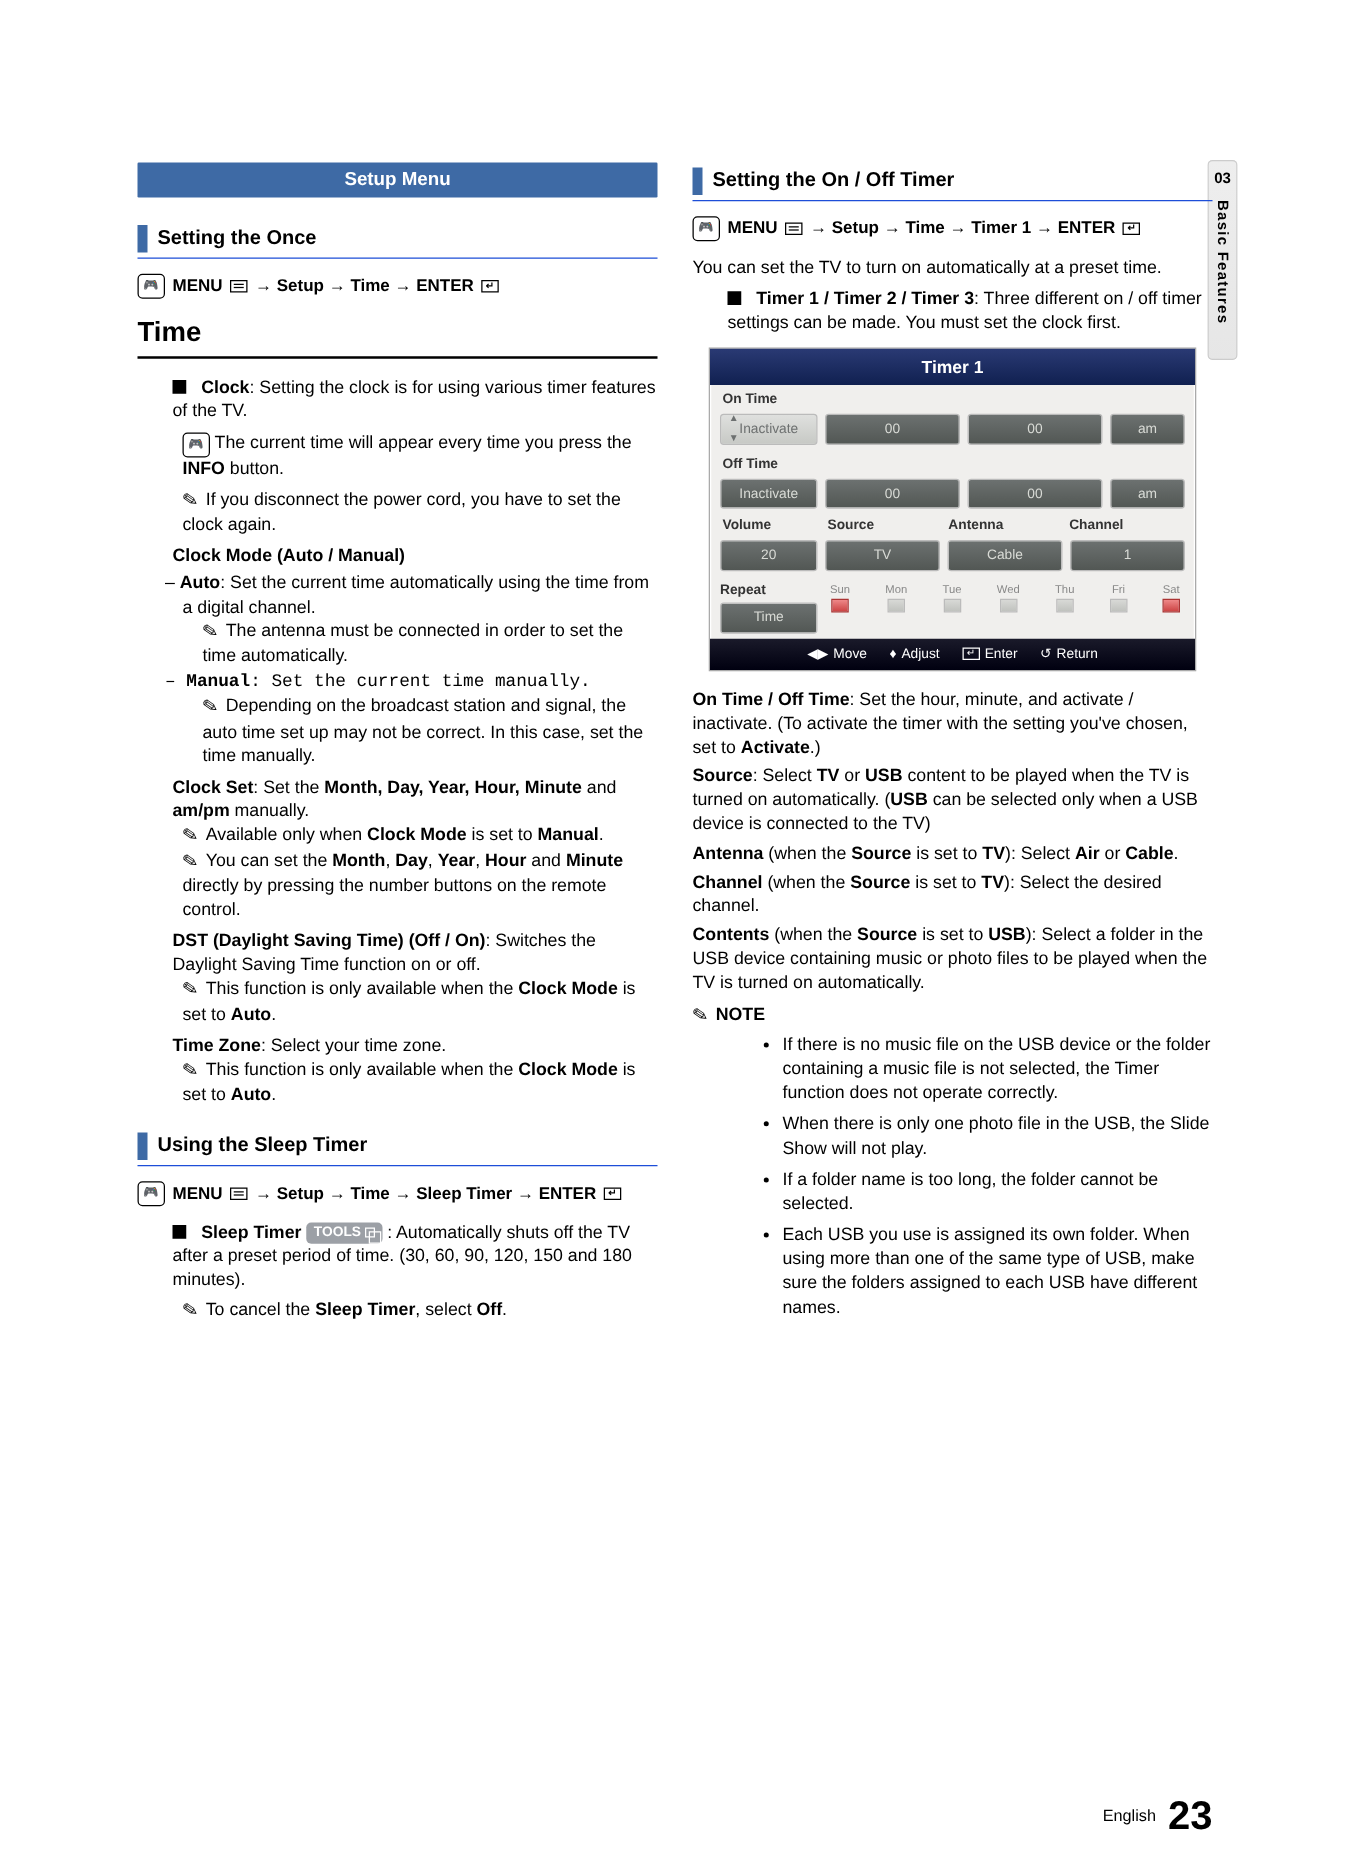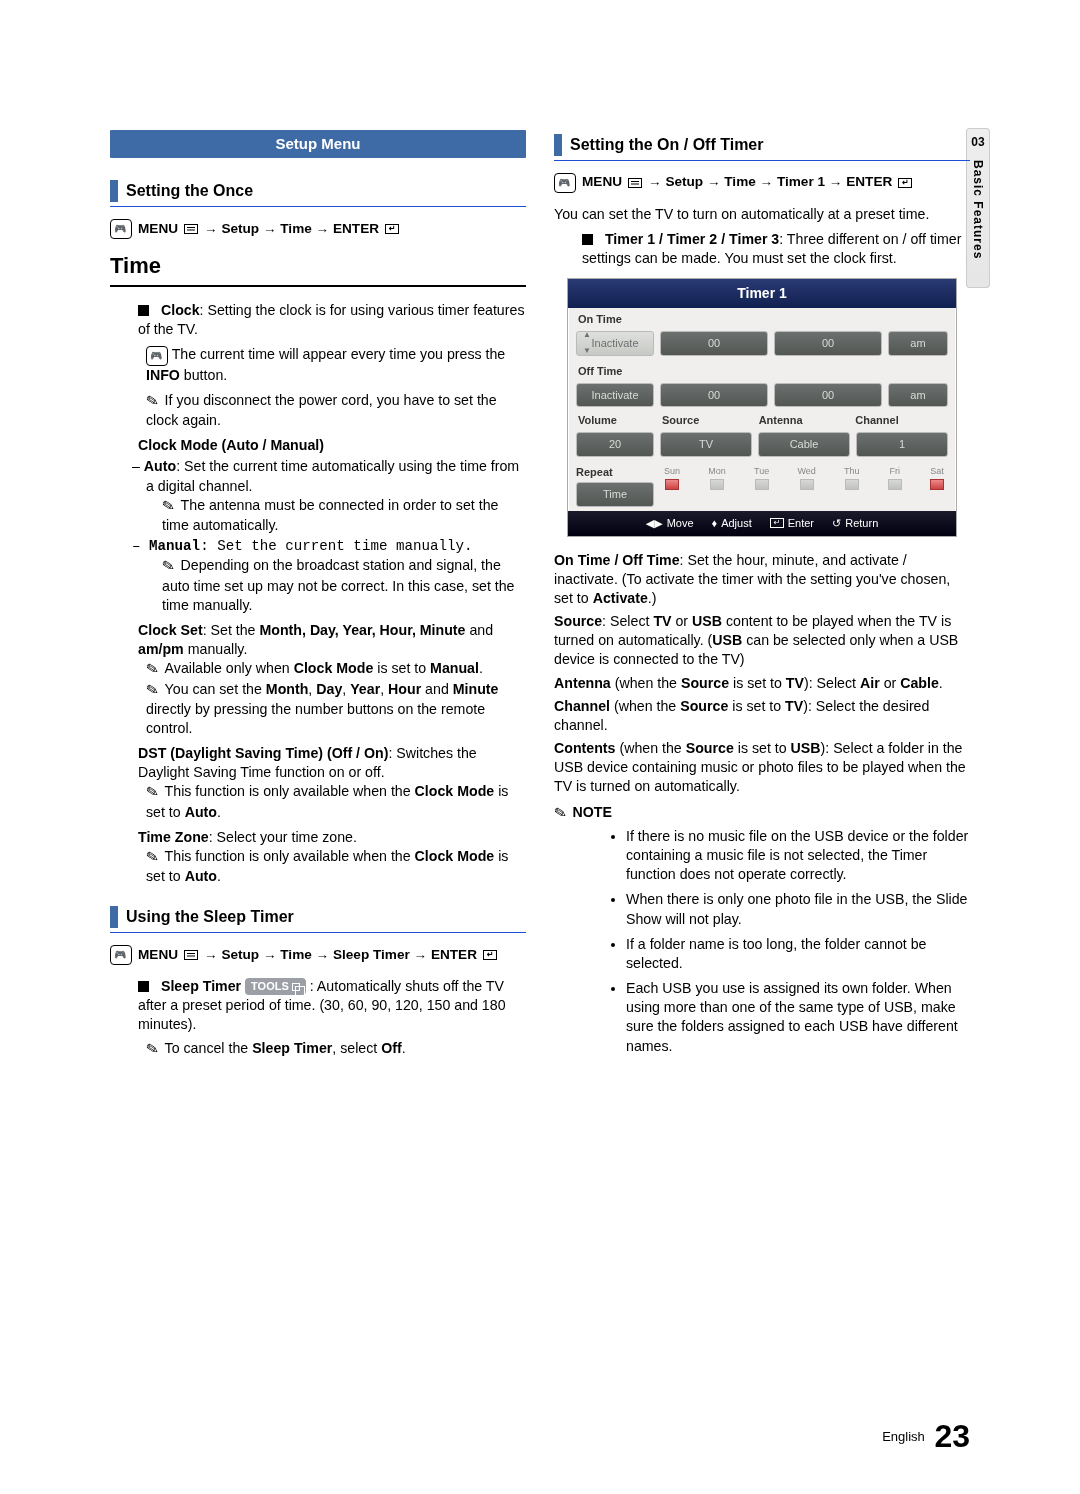--- a/index.html
+++ b/index.html
@@ -50,21 +50,21 @@
   .rpt-days { flex: 1; display: flex; justify-content: space-between; padding: 0 4px; }
   .rpt-days div { text-align: center; font-size: 9px; color: #888; }
   .rpt-days .box { width: 14px; height: 11px; background: linear-gradient(#d8d9d6,#c0c2be); border: 1px solid #bbb; margin: 2px auto 0; }
   .rpt-days div.red .box { background: linear-gradient(#e88,#c44); border-color: #a33; }
   .osd-footer { background: linear-gradient(#1a1a2a,#000010); color: #fff; display: flex; justify-content: center; gap: 18px; padding: 5px 0; font-size: 11px; }
   .osd-footer span { display: inline-flex; align-items: center; gap: 4px; }
   .notes { margin-top: 6px; }
   .notes-list { padding-left: 32px; margin-top: 4px; }
   .notes-list li { list-style: disc; margin-left: 40px; margin-bottom: 6px; padding-left: 0; text-indent: 0; }
   .kv-para { margin-bottom: 4px; }
-  .page-num { position: absolute; bottom: 36px; right: 110px; font-size: 13px; }
+  .page-num { position: absolute; bottom: 20px; right: 110px; font-size: 13px; }
   .page-num b { font-size: 32px; vertical-align: -6px; margin-left: 6px; }
 </style>
 </head>
 <body>
 
 <div class="side-tab">
   <span class="num">03</span>
   <span class="vt">Basic Features</span>
 </div>
 

